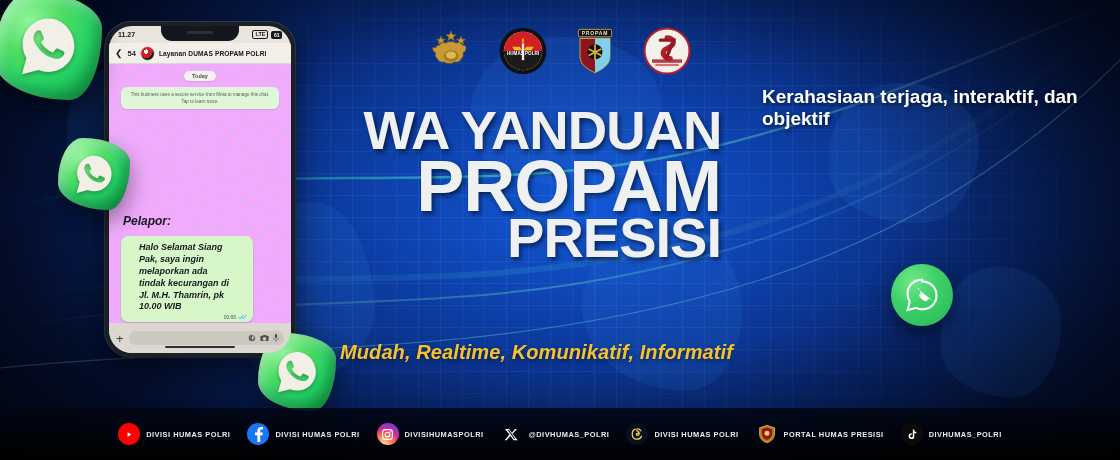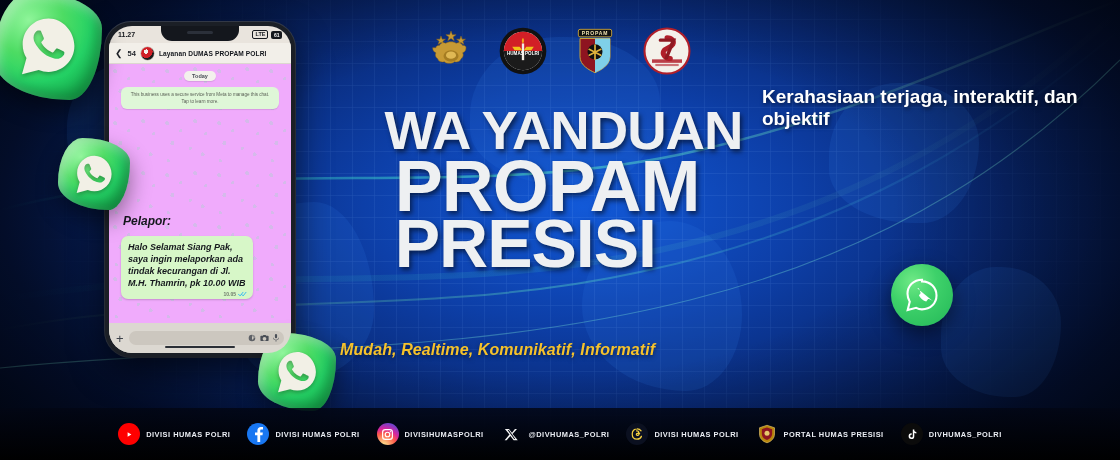--- a/index.html
+++ b/index.html
@@ -66,21 +66,21 @@
     background-size:52px 52px;}
   .daypill{position:relative; margin:7px auto 0; width:max-content; font-size:5.5px; font-weight:600;
     color:#4a4f57; background:#f3f1ec; border-radius:7px; padding:2px 8px;
     box-shadow:0 1px 1px rgba(0,0,0,.10);}
   .notice{position:relative; margin:6px 12px 0; background:#dff7d8; border-radius:6px; padding:4px 6px;
     font-size:4.6px; line-height:1.55; color:#5b6257; text-align:center;
     box-shadow:0 1px 1px rgba(0,0,0,.10);}
   .pelapor{position:absolute; left:14px; top:150px; font-size:12px; font-style:italic; font-weight:700;
     color:#15181d; font-family:"Liberation Sans", sans-serif;}
   .bubble{position:absolute; left:12px; top:172px; width:132px; background:#d7f7c8; border-radius:7px;
-    padding:6px 7px 9px; box-shadow:0 1px 2px rgba(0,0,0,.18);}
+    padding:6px 18px 9px; box-shadow:0 1px 2px rgba(0,0,0,.18);}
   .bubble p{font-size:9px; line-height:1.32; font-style:italic; font-weight:600; color:#15181d;}
   .meta{position:absolute; right:6px; bottom:2px; display:flex; align-items:center; gap:2px;}
   .meta span{font-size:5px; color:#6d7a6a; font-weight:600;}
   .tick{width:9px; height:6px;}
   .inputbar{position:relative; height:30px; background:#dcd8d1; display:flex; align-items:center;
     gap:5px; padding:0 7px; z-index:4;}
   .plus{font-size:13px; color:#3e434b; line-height:1;}
   .field{flex:1; height:14px; background:#ccc7bf; border-radius:8px; display:flex; align-items:center;
     justify-content:flex-end; gap:4px; padding-right:5px;}
   .homebar{position:absolute; left:50%; transform:translateX(-50%); bottom:5px; width:70px; height:2.5px;
@@ -106,29 +106,29 @@
   .wa-circle{position:absolute; left:891px; top:264px; width:62px; height:62px; border-radius:50%;
     background:radial-gradient(circle at 35% 28%, #6fe986 0%, #3ed16a 40%, #23b757 100%);
     box-shadow:0 8px 20px rgba(0,0,0,.5); display:flex; align-items:center; justify-content:center; z-index:4;}
   .wa-circle svg{width:40px; height:40px;}
 
   
   .emblems{position:absolute; left:424px; top:24px; display:flex; align-items:center; gap:18px; z-index:4;}
   .emb{width:54px; height:54px; display:flex; align-items:center; justify-content:center;}
 
   
-  .headline{position:absolute; right:378px; top:108px; text-align:left; z-index:5;
+  .headline{position:absolute; right:399px; top:108px; text-align:right; z-index:5;
     font-weight:800; color:#eef0f2; letter-spacing:-1px; line-height:.86;
     text-shadow:2px 3px 5px rgba(0,0,0,.55);
     font-family:"Liberation Sans", sans-serif;}
   .h1{font-size:53px; transform:scaleX(1.03); transform-origin:right;}
   .h2{font-size:72px; margin-top:2px;}
-  .h3{font-size:68px; margin-top:-3px;}
-
-  .tagline{position:absolute; left:340px; top:341px; font-size:16px; font-style:italic; font-weight:700;
+  .h3{font-size:56px; margin-top:-3px;}
+
+  .tagline{position:absolute; left:340px; top:341px; font-size:20px; font-style:italic; font-weight:700;
     color:#F6C22B; letter-spacing:.1px; z-index:5; text-shadow:0 2px 4px rgba(0,0,0,.5);}
 
   
   .rtext{position:absolute; left:762px; top:86px; width:330px; z-index:5;
     color:#fff; font-weight:800; line-height:1.16; text-shadow:1px 2px 4px rgba(0,0,0,.6);}
   .rtext .b1{font-size:19px;}
   .rtext .b2{font-size:19px; margin-top:22px;}
 
   
   .phonebox{position:absolute; left:772px; top:329px; width:318px; height:58px; z-index:5;

